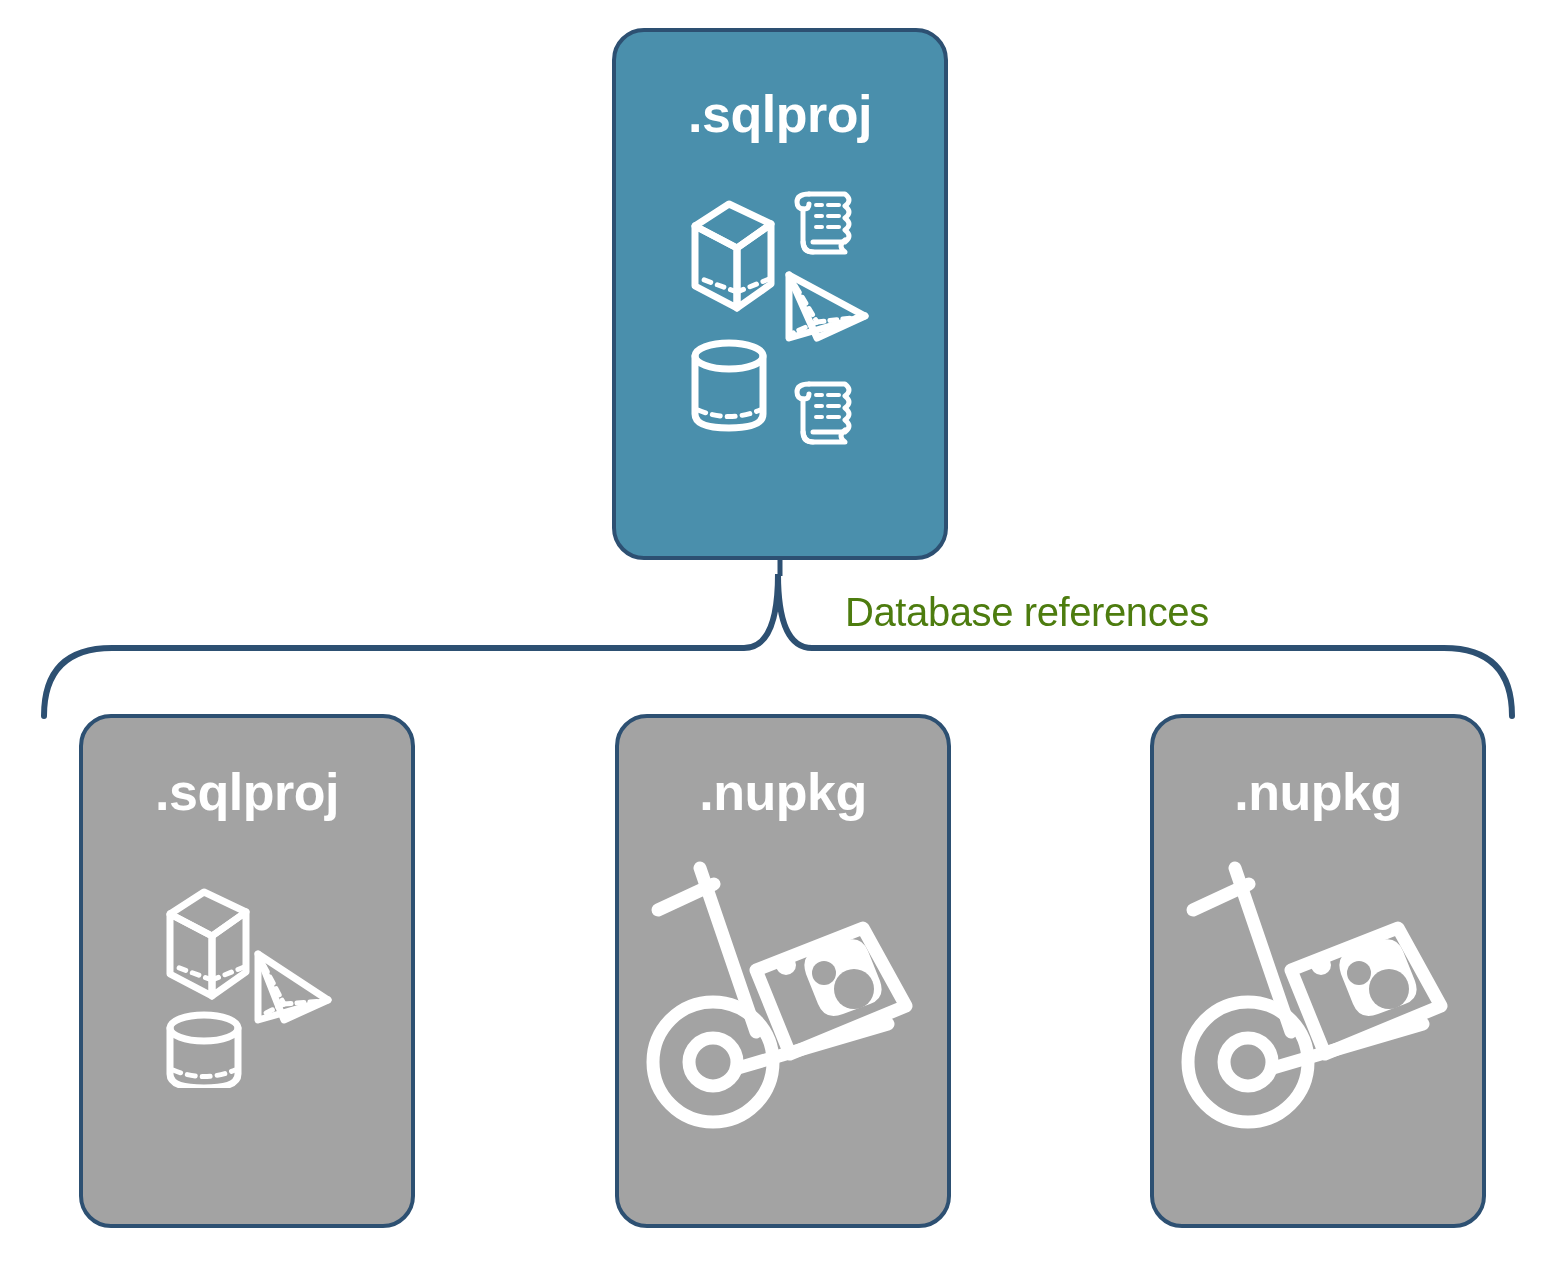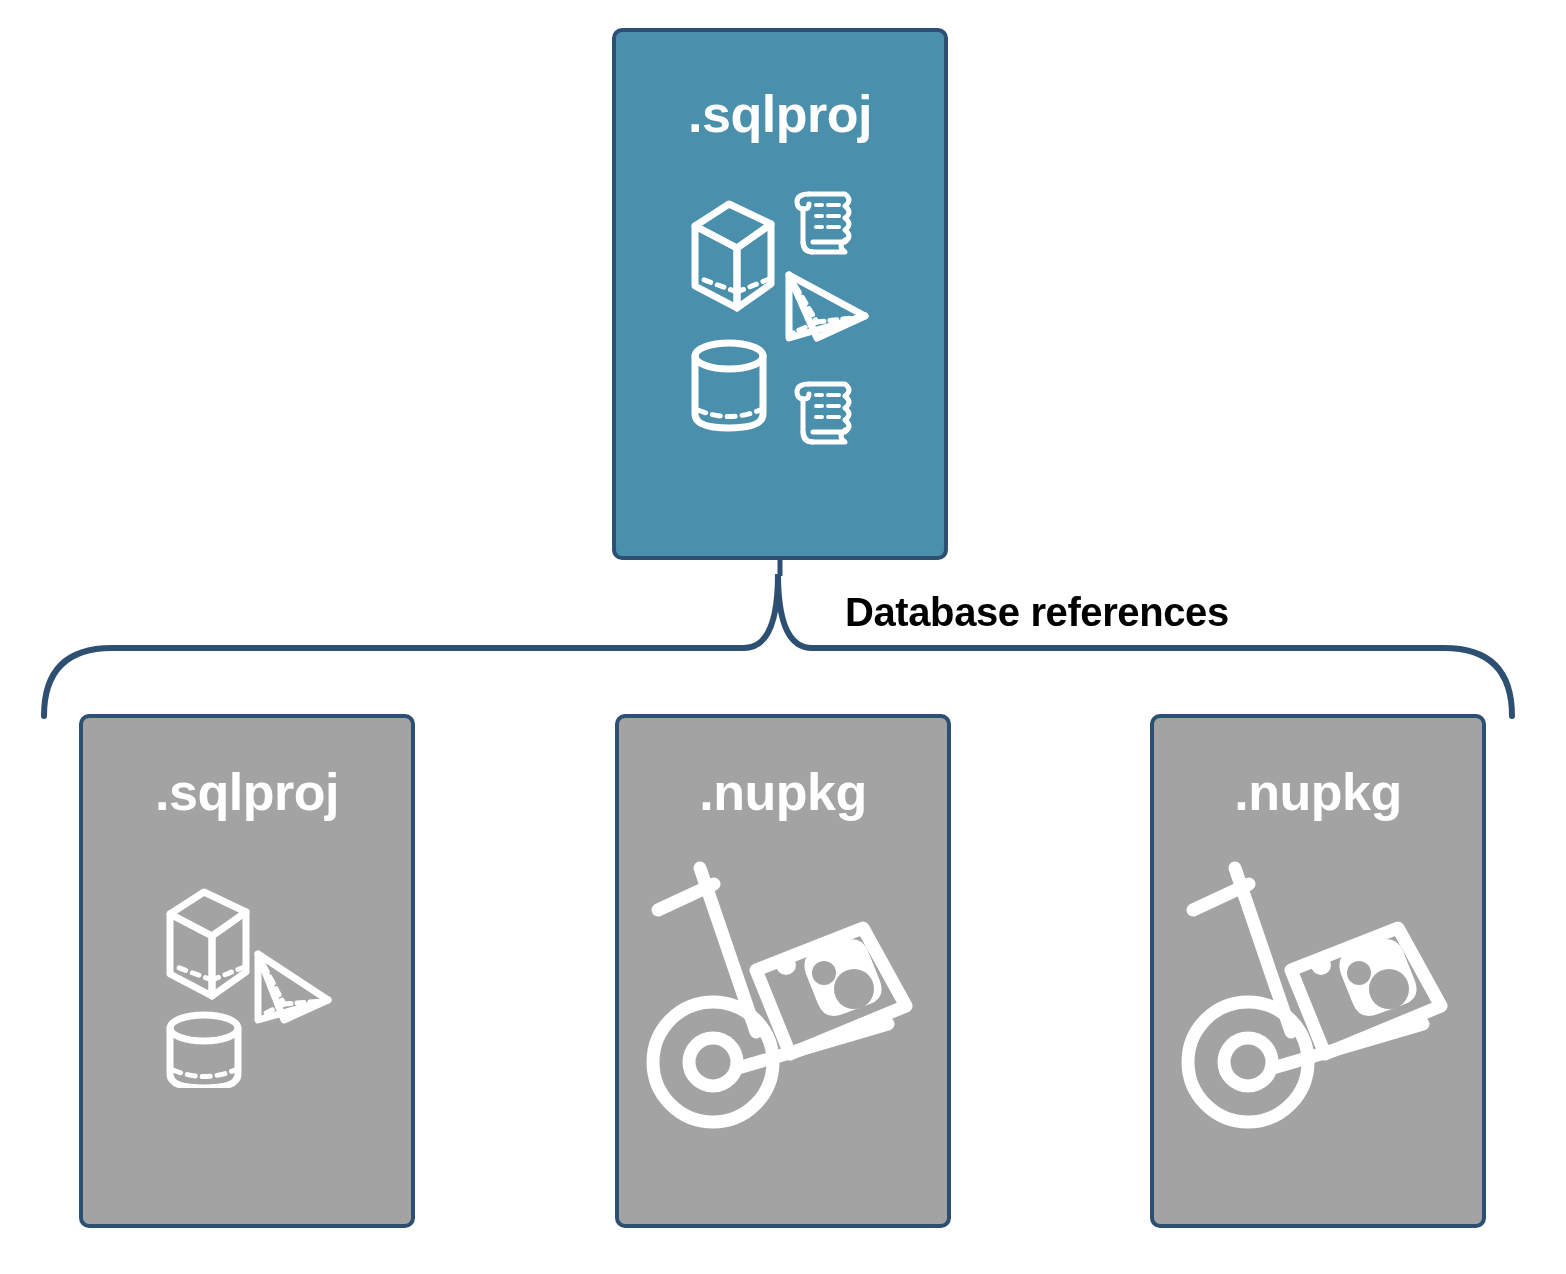--- a/index.html
+++ b/index.html
@@ -14,21 +14,21 @@
     position: relative;
     width: 1566px;
     height: 1274px;
     background: #ffffff;
     overflow: hidden;
   }
   .card {
     position: absolute;
     box-sizing: border-box;
     border: 4px solid #2d5072;
-    border-radius: 10px;
+    border-radius: 32px;
     display: block;
   }
   .card.teal { background: #4a8fac; }
   .card.gray { background: #a3a3a3; }
 
   .card-title {
     position: absolute;
     left: 0;
     right: 0;
     text-align: center;
@@ -50,22 +50,22 @@
   #bracket-layer {
     position: absolute;
     left: 0; top: 0;
     width: 1566px;
     height: 1274px;
     pointer-events: none;
   }
 
   .bracket-label {
     position: absolute;
-    color: #000000;
-    font-weight: bold;
+    color: #4d7c0f;
+    font-weight: normal;
     font-size: 40px;
     letter-spacing: -0.4px;
     line-height: 1;
     white-space: nowrap;
   }
 </style>
 </head>
 <body>
 
 <div id="diagram">

